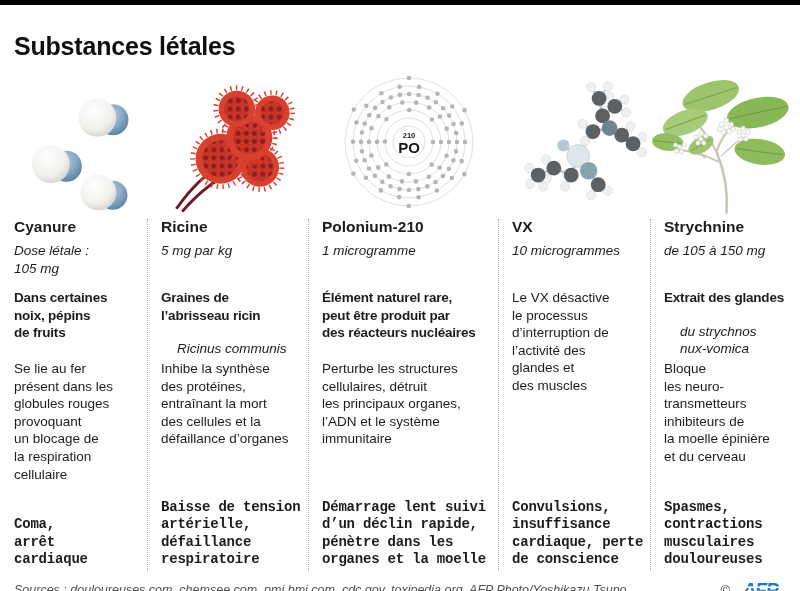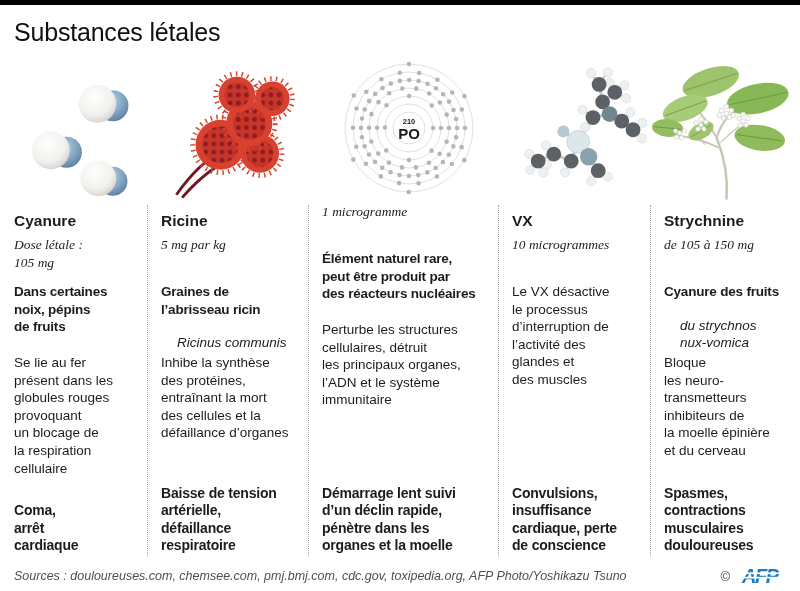--- a/index.html
+++ b/index.html
@@ -2,41 +2,41 @@
 <html><head>
 <meta charset="utf-8">
 <style>
   html,body{margin:0;padding:0;}
   body{
     width:800px;height:591px;background:#ffffff;color:#1c1c1e;
     font-family:"Liberation Sans",sans-serif;overflow:hidden;position:relative;
   }
   .topbar{height:5px;background:#000;}
   h1.title{
-    font-size:25px;font-weight:400;margin:13px 0 6px 14px;color:#0f0f10;
+    font-size:25px;font-weight:700;margin:27px 0 6px 14px;color:#0f0f10;
     letter-spacing:-0.2px;line-height:29px;
   }
   .grid{display:grid;grid-template-columns:147px 161px 190px 152px 150px;}
   .col{
     position:relative;display:flex;flex-direction:column;height:508px;
     padding:0 3px 0 14px;box-sizing:border-box;
   }
   .col:not(:first-child)::before{
     content:"";position:absolute;left:0;top:152px;bottom:4px;
     border-left:1px dotted #a2a7ac;
   }
   .illus{height:150px;display:flex;align-items:center;justify-content:center;overflow:visible;}
-  .name{font-size:15.5px;font-weight:700;margin:8px 0 6px;line-height:19px;}
-  .dose{font-style:italic;font-size:13.5px;line-height:17.5px;height:47px;white-space:pre-line;margin:0;font-family:Liberation Serif, serif;}
+  .name{font-size:15.5px;font-weight:700;margin:0 0 6px;line-height:19px;}
+  .dose{font-style:italic;font-size:13.5px;line-height:17.5px;height:47px;white-space:pre-line;margin:0;}
   .origin-wrap{height:71px;}
   .origin{font-weight:700;font-size:13.5px;line-height:17.5px;white-space:pre-line;margin:0;letter-spacing:-0.2px;}
   .note{font-style:italic;font-size:13.5px;line-height:17.5px;white-space:pre-line;margin:16px;}
   .note:empty{display:none;}
   .mech{font-size:13.5px;line-height:17.6px;white-space:pre-line;margin:0;}
-  .fx{font-weight:700;font-size:14px;line-height:17.6px;white-space:pre-line;margin:auto 0 0;padding-bottom:6px;letter-spacing:-0.2px;}
+  .fx{font-weight:700;font-size:14px;line-height:17.6px;white-space:pre-line;margin:auto 0 0;padding-bottom:6px;letter-spacing:-0.2px;font-family:Liberation Mono, monospace;}
   .footer{display:flex;justify-content:space-between;align-items:center;padding:5px 12px 0 14px;}
   .sources{font-style:italic;font-size:12.5px;color:#4e4f53;margin:0;}
   .credit{display:flex;align-items:center;gap:4px;}
   .copy{font-size:13px;color:#3c3d40;font-style:normal;}
   svg{display:block;}
 </style>
 </head>
 <body>
 
 <div class="topbar"></div>
@@ -153,20 +153,21 @@
           <circle cx="80" cy="75" r="32" stroke-dasharray="0 25.13"></circle>
           <circle cx="80" cy="75" r="40" stroke-dasharray="0 13.96"></circle>
           <circle cx="80" cy="75" r="48" stroke-dasharray="0 9.42"></circle>
           <circle cx="80" cy="75" r="56" stroke-dasharray="0 19.55"></circle>
           <circle cx="80" cy="75" r="64" stroke-dasharray="0 67.02" transform="rotate(-90 80 75)"></circle>
         </g>
         <text x="80" y="71" text-anchor="middle" font-size="7.5" font-weight="bold" fill="#1a1a1a">210</text>
         <text x="80" y="86" text-anchor="middle" font-size="15" font-weight="bold" fill="#1a1a1a">PO</text>
       </svg>
     </div>
+    <h2 class="name">Polonium-210</h2>
     <p class="dose">1 microgramme</p>
     <div class="origin-wrap">
       <p class="origin">Élément naturel rare,
 peut être produit par
 des réacteurs nucléaires</p>
 
     </div>
     <p class="mech">Perturbe les structures
 cellulaires, détruit
 les principaux organes,
@@ -329,21 +330,21 @@
             <circle cx="35" cy="78" r="2.2"></circle>
             <circle cx="26" cy="78" r="2.2"></circle>
           <circle cx="32" cy="85" r="2.2"></circle>
             <circle cx="27" cy="84" r="2.2"></circle>
         </g>
       </svg>
     </div>
     <h2 class="name">Strychnine</h2>
     <p class="dose">de 105 à 150 mg</p>
     <div class="origin-wrap">
-      <p class="origin">Cyanure des fruits</p>
+      <p class="origin">Extrait des glandes</p>
       <p class="note">du strychnos
 nux-vomica</p>
     </div>
     <p class="mech">Bloque
 les neuro-
 transmetteurs
 inhibiteurs de
 la moelle épinière
 et du cerveau</p>
     <p class="fx">Spasmes,

